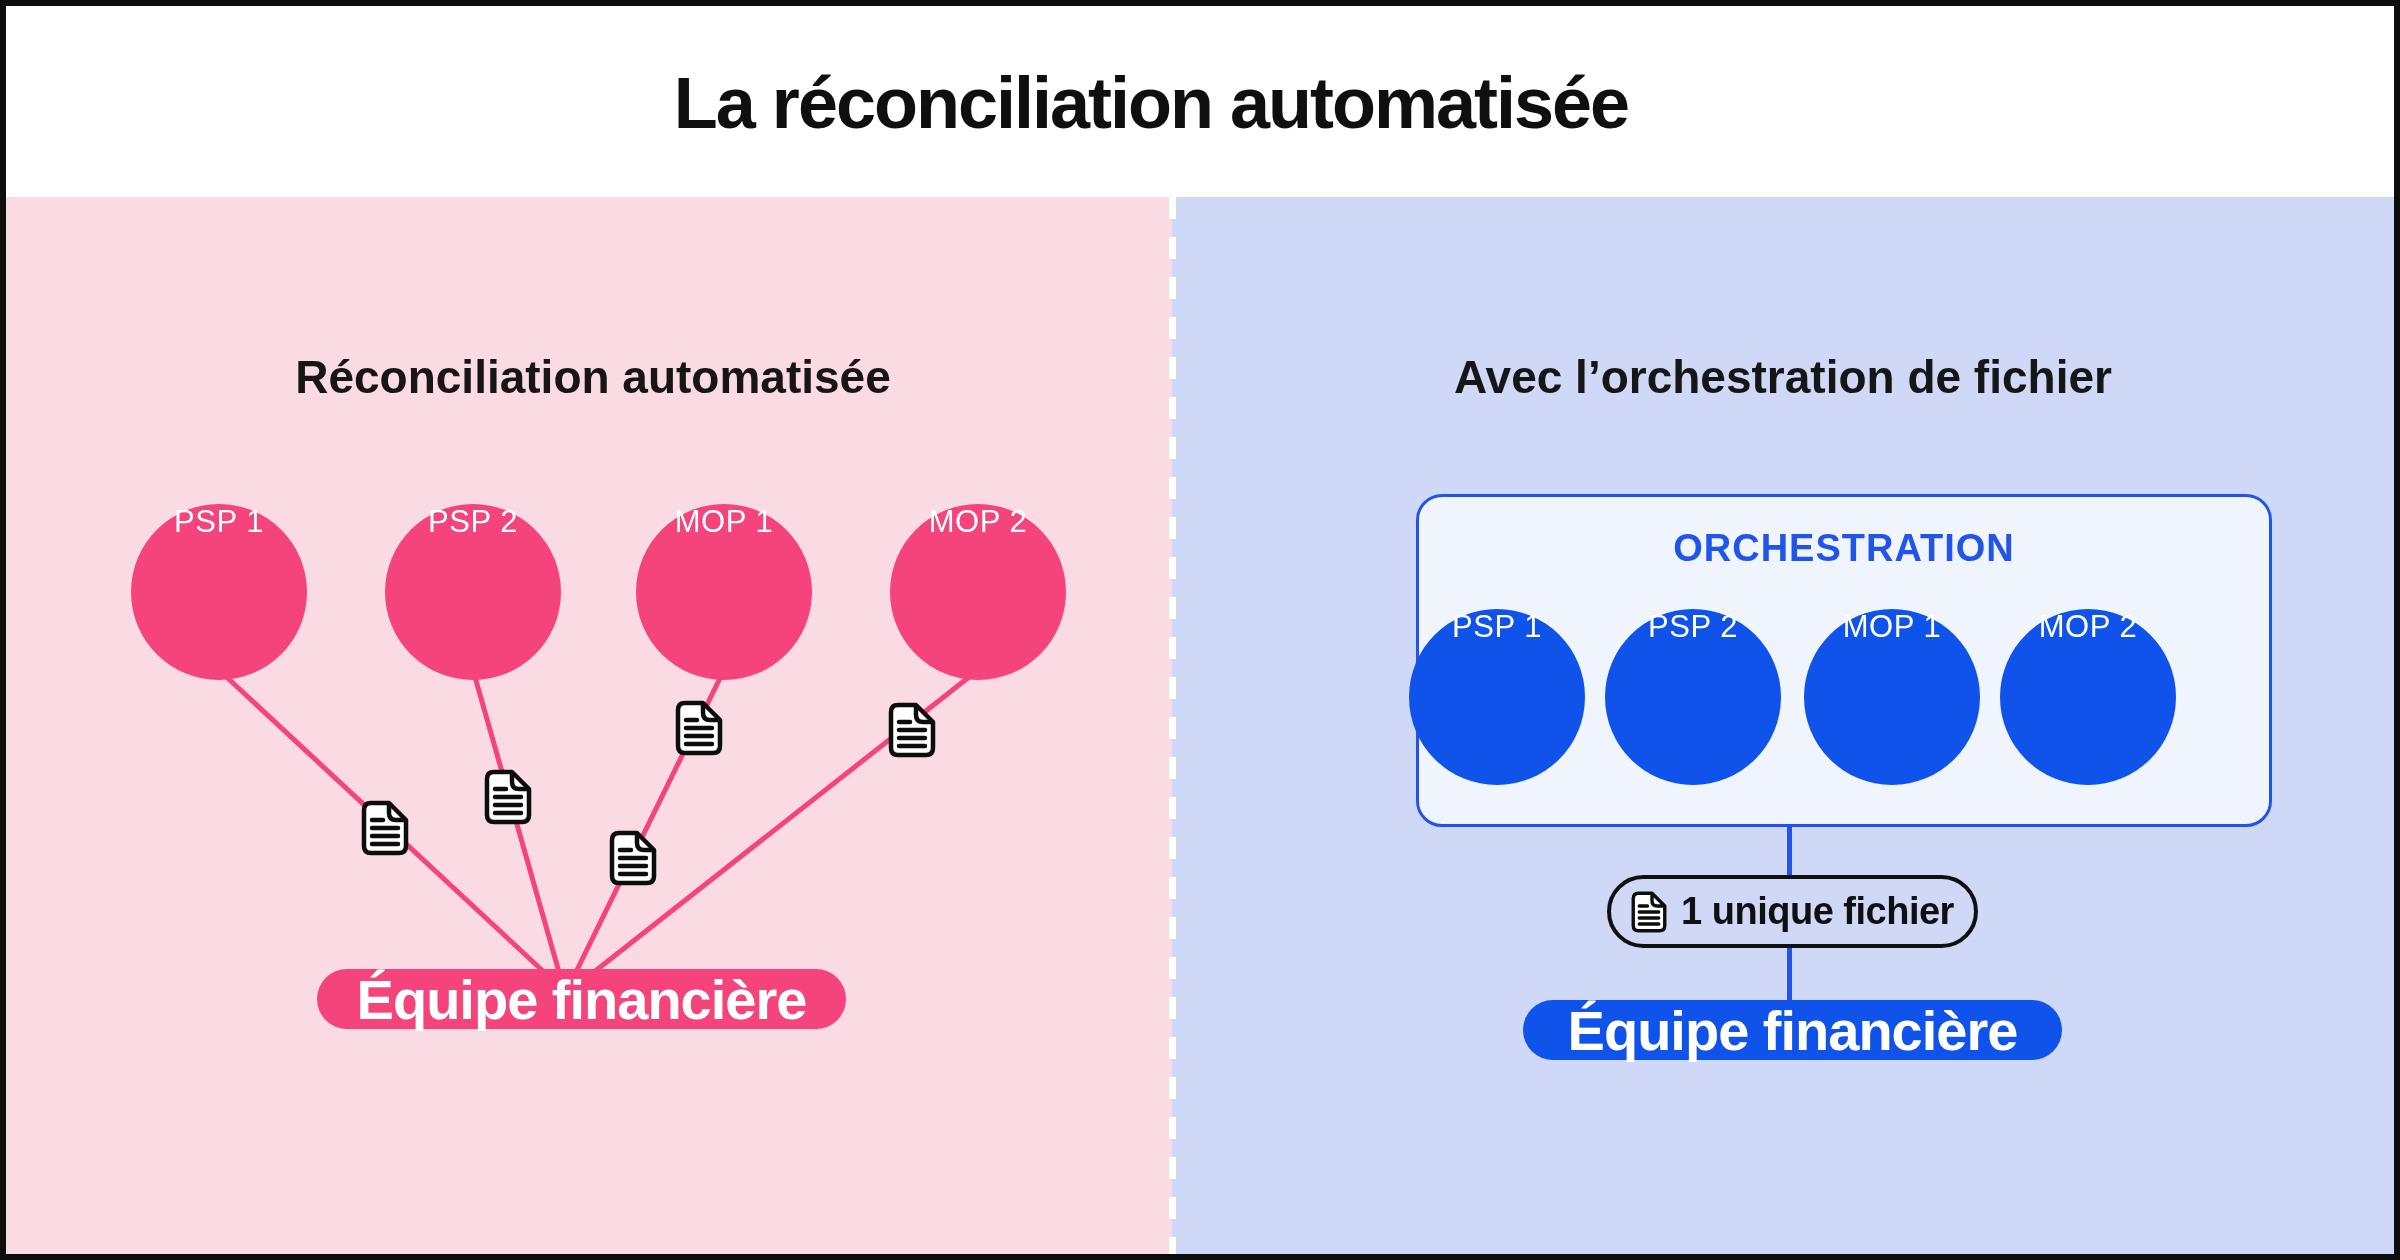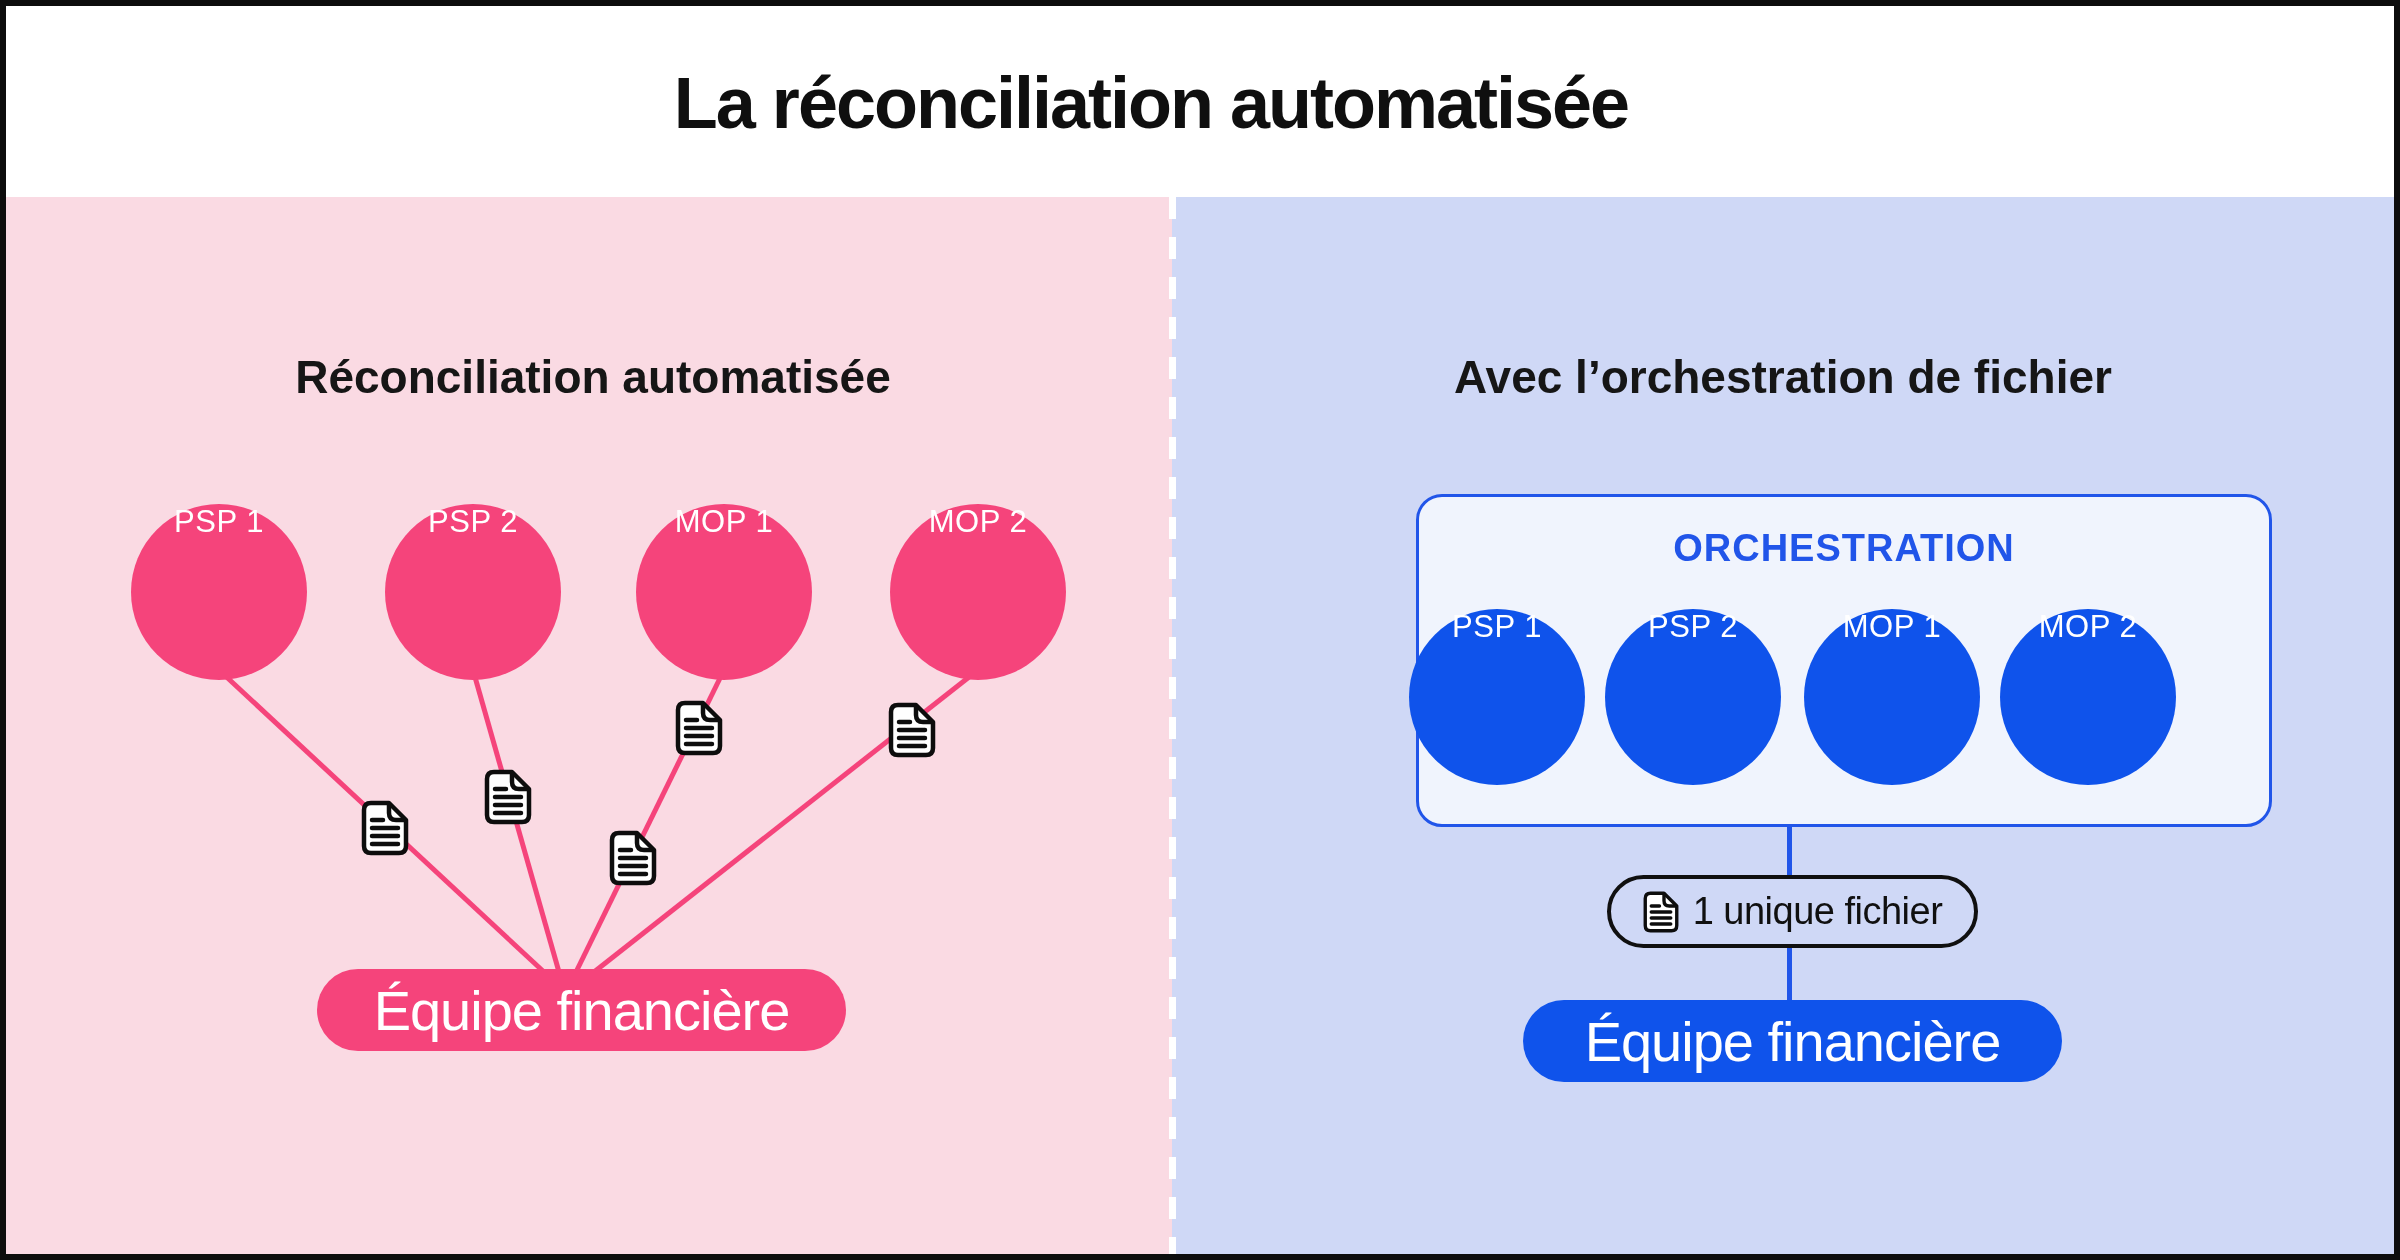--- a/index.html
+++ b/index.html
@@ -42,25 +42,25 @@
     position:absolute;top:30px;left:0;width:100%;text-align:center;
     font-size:38px;font-weight:bold;letter-spacing:1px;color:var(--blue-line,#2155E9);
   }
   .blue-connector{position:absolute;left:1787px;top:825px;width:5px;height:180px;background:var(--blue-line,#2155E9);z-index:2;}
   .doc-icon{position:absolute;width:48px;height:56px;z-index:4;}
   .file-pill{
     position:absolute;left:1607px;top:875px;width:371px;height:73px;box-sizing:border-box;
     border:4px solid var(--doc-ink,#101010);border-radius:40px;background:var(--right-bg,#CFD8F6);
     display:flex;align-items:center;justify-content:center;gap:14px;z-index:4;
   }
-  .file-pill-label{font-size:38px;font-weight:normal;color:var(--doc-ink,#101010);letter-spacing:-0.5px;}
+  .file-pill-label{font-size:38px;font-weight:bold;color:var(--doc-ink,#101010);letter-spacing:-0.5px;}
   .team-pill{
-    position:absolute;height:82px;border-radius:43px;z-index:4;
+    position:absolute;height:60px;border-radius:43px;z-index:4;
     display:flex;align-items:center;justify-content:center;
-    color:#ffffff;font-weight:normal;font-size:56px;letter-spacing:-1px;
+    color:#ffffff;font-weight:bold;font-size:56px;letter-spacing:-1px;
   }
   .team-pill-left{left:317px;top:969px;width:529px;background:var(--left-accent,#F5447B);}
   .team-pill-right{left:1523px;top:1000px;width:539px;background:var(--right-accent,#0F53EB);}
 </style>
 </head>
 <body>
 
 <div class="frame"></div>
 
 <div class="title">La réconciliation automatisée</div>

